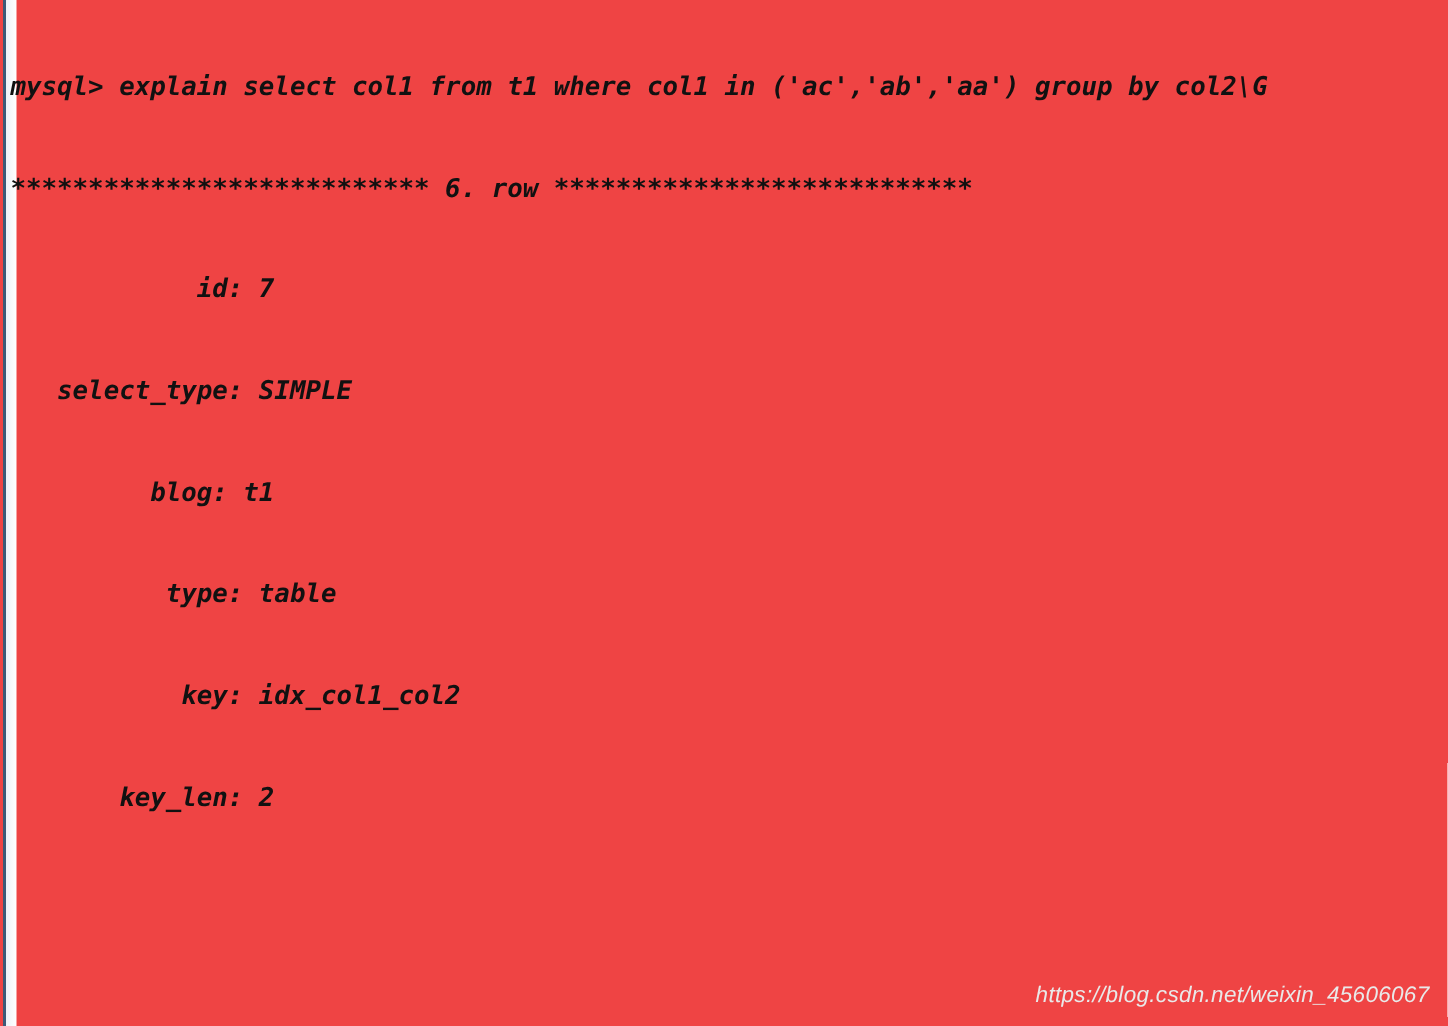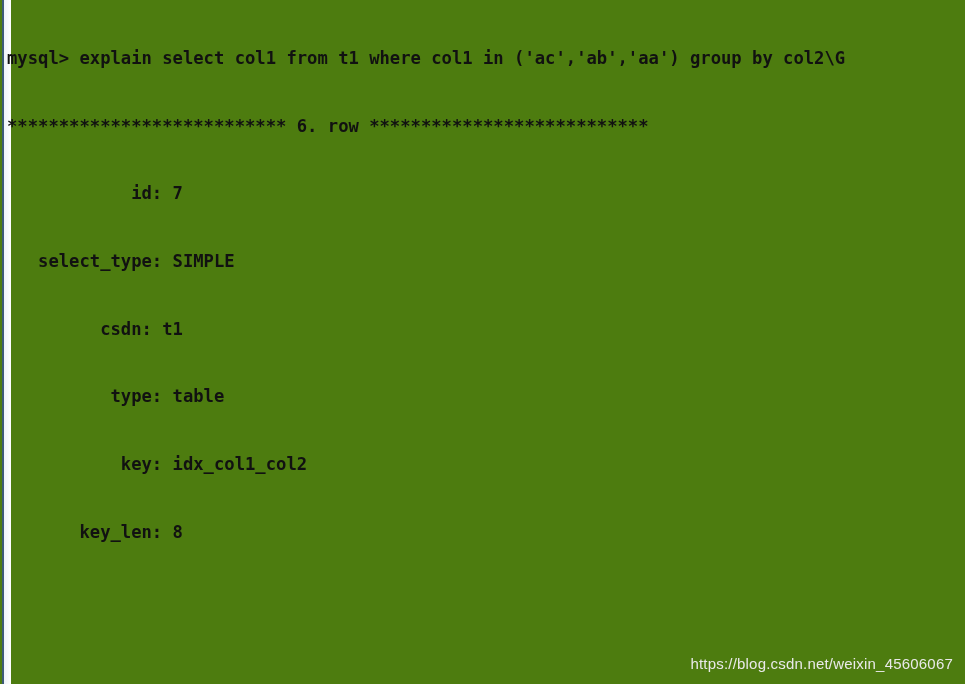--- a/index.html
+++ b/index.html
@@ -6,23 +6,24 @@
   html, body {
     margin: 0;
     padding: 0;
     background: #ffffff;
   }
 
   #screen {
     position: relative;
     width: 965px;
     height: 684px;
-    background: #4d7c0f;
+    background: #ef4444;
     overflow: hidden;
     box-sizing: border-box;
+    font-style: italic;
   }
 
   
   #left-rule {
     position: absolute;
     left: 2px;
     top: 0;
     width: 2px;
     height: 684px;
     background: #3d5a77;
@@ -77,24 +78,24 @@
 <div id="screen">
 
   <div id="left-rule"></div>
   <div id="left-wash"></div>
 
   <div id="terminal">
     <span class="tline">mysql&gt; explain select col1 from t1 where col1 in ('ac','ab','aa') group by col2\G</span>
     <span class="tline">*************************** 6. row ***************************</span>
     <span class="tline">            id: 7</span>
     <span class="tline">   select_type: SIMPLE</span>
-    <span class="tline">         csdn: t1</span>
+    <span class="tline">         blog: t1</span>
     <span class="tline">          type: table</span>
     <span class="tline">           key: idx_col1_col2</span>
-    <span class="tline">       key_len: 8</span>
+    <span class="tline">       key_len: 2</span>
     
     
     
     
     
     
     
     
     
     

